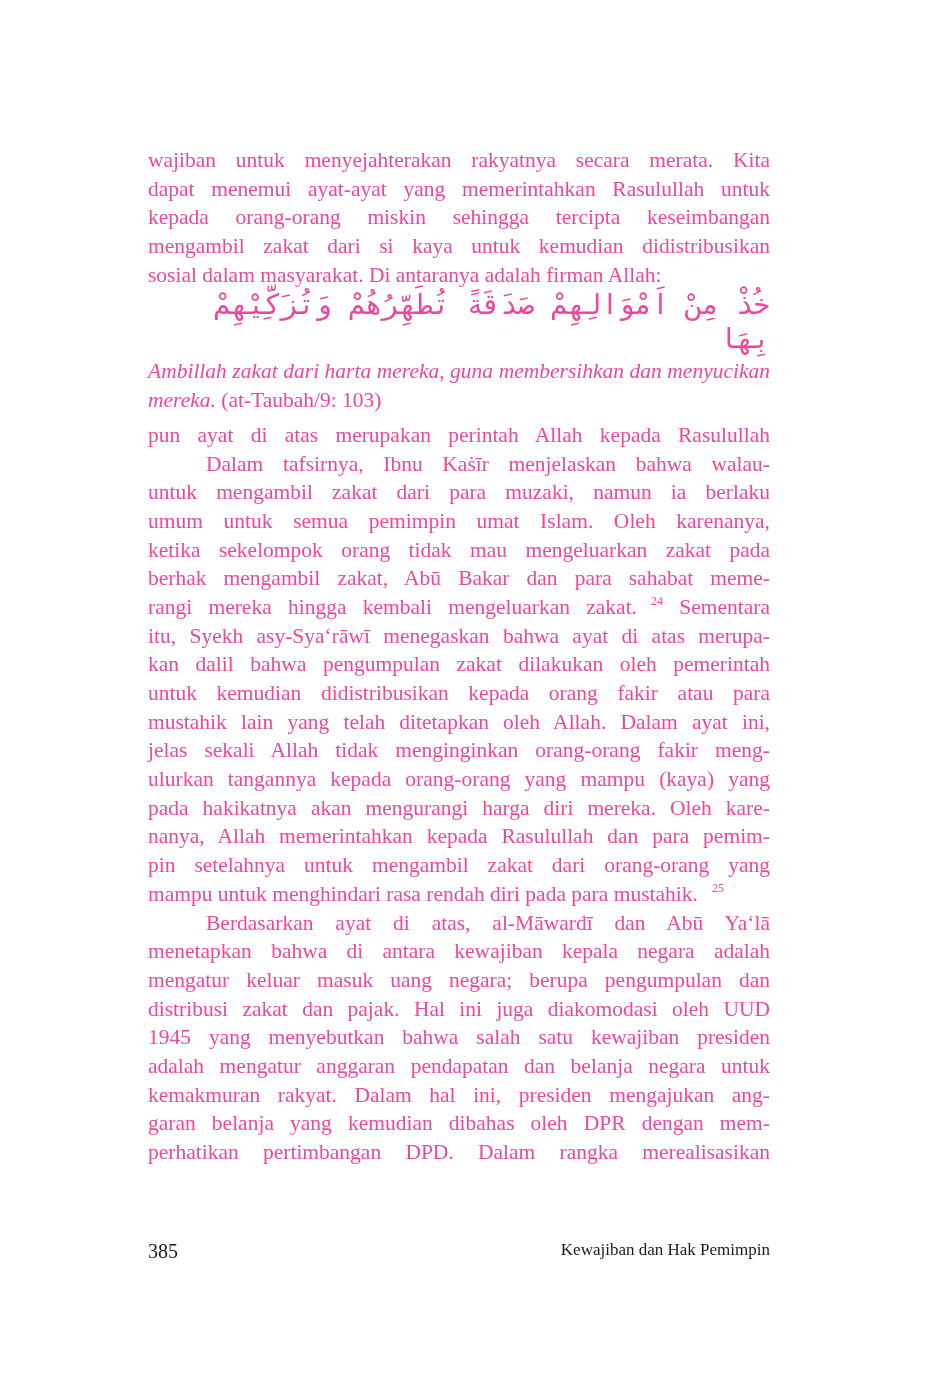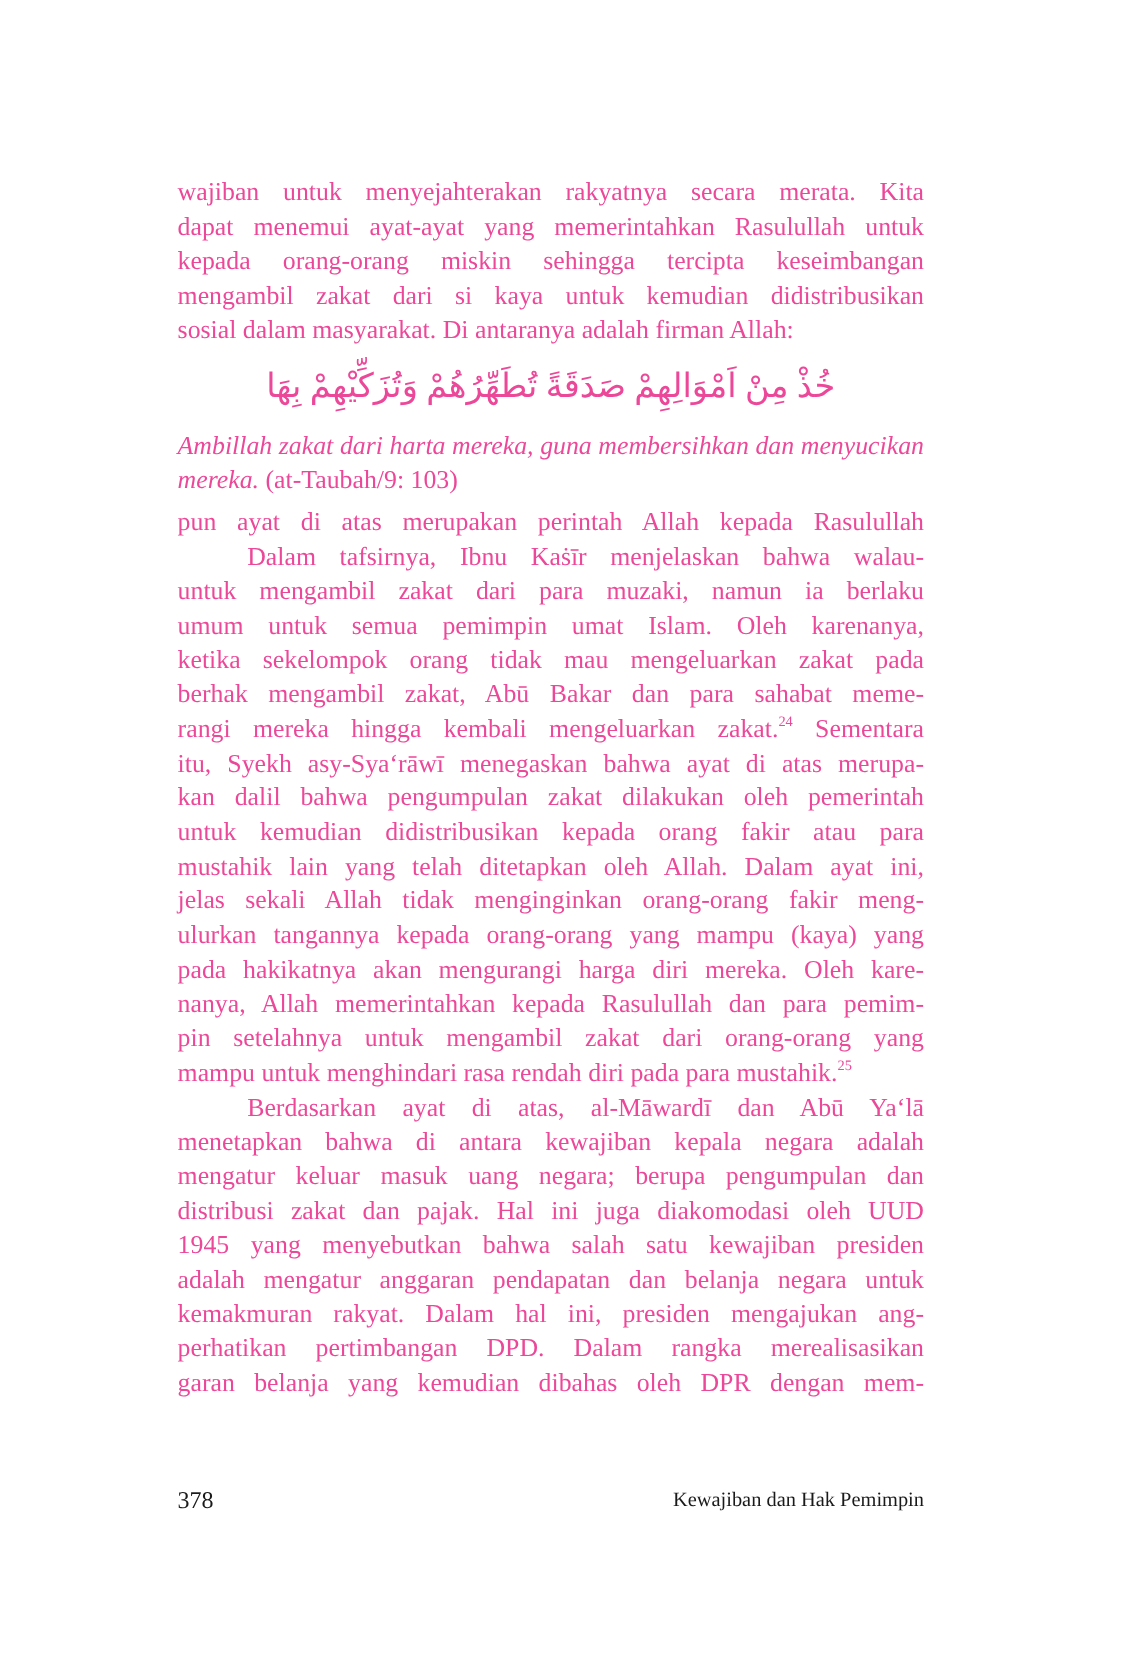--- a/index.html
+++ b/index.html
@@ -1,23 +1,23 @@
 <!DOCTYPE html>
 <html><head>
 <meta charset="utf-8">
 <style>
   html, body { margin: 0; padding: 0; background: #ffffff; }
   body { width: 946px; height: 1388px; position: relative; overflow: hidden; }
   .page { position: absolute; left: 148px; top: 146px; width: 622px; font-family: "Liberation Serif", serif; color: #ec4899; font-size: 21.5px; }
   .line { height: 28.7px; line-height: 28.7px; white-space: nowrap; text-align: justify; text-align-last: justify; }
   .line.last { text-align-last: left; }
   .line.indent { padding-left: 58px; }
-  .arabic { height: 62px; display: flex; justify-content: center; align-items: center; direction: rtl; font-family: Liberation Serif, serif; font-size: 28px; margin: 2px 0 4px 0; }
+  .arabic { height: 62px; display: flex; justify-content: center; align-items: center; direction: rtl; font-family: Liberation Mono, monospace; font-size: 28px; margin: 2px 0 4px 0; }
   .italic { font-style: italic; }
-  sup { font-size: 12px; line-height: 0; vertical-align: 9px; }
+  sup { font-size: 12px; line-height: 0; vertical-align: 9px; margin-left: 14px; }
   .footer { position: absolute; top: 1240px; left: 148px; width: 622px; display: flex; justify-content: space-between; font-family: "Liberation Serif", serif; color: #1a1a1a; }
   .footer .pg { font-size: 20px; }
   .footer .title { font-size: 17px; }
 </style>
 </head>
 <body>
 
 <div class="page">
   <div>
     <div class="line">wajiban untuk menyejahterakan rakyatnya secara merata. Kita</div>
@@ -55,21 +55,21 @@
   </div>
 
   <div>
     <div class="line indent">Berdasarkan ayat di atas, al-Māwardī dan Abū Ya‘lā</div>
     <div class="line">menetapkan bahwa di antara kewajiban kepala negara adalah</div>
     <div class="line">mengatur keluar masuk uang negara; berupa pengumpulan dan</div>
     <div class="line">distribusi zakat dan pajak. Hal ini juga diakomodasi oleh UUD</div>
     <div class="line">1945 yang menyebutkan bahwa salah satu kewajiban presiden</div>
     <div class="line">adalah mengatur anggaran pendapatan dan belanja negara untuk</div>
     <div class="line">kemakmuran rakyat. Dalam hal ini, presiden mengajukan ang-</div>
+    <div class="line">garan belanja yang kemudian dibahas oleh DPR dengan mem-</div>
     <div class="line">perhatikan pertimbangan DPD. Dalam rangka merealisasikan</div>
-    <div class="line">garan belanja yang kemudian dibahas oleh DPR dengan mem-</div>
   </div>
 </div>
 
 <div class="footer">
-  <span class="pg">378</span>
+  <span class="pg">385</span>
   <span class="title">Kewajiban dan Hak Pemimpin</span>
 </div>
 
 </body></html>

